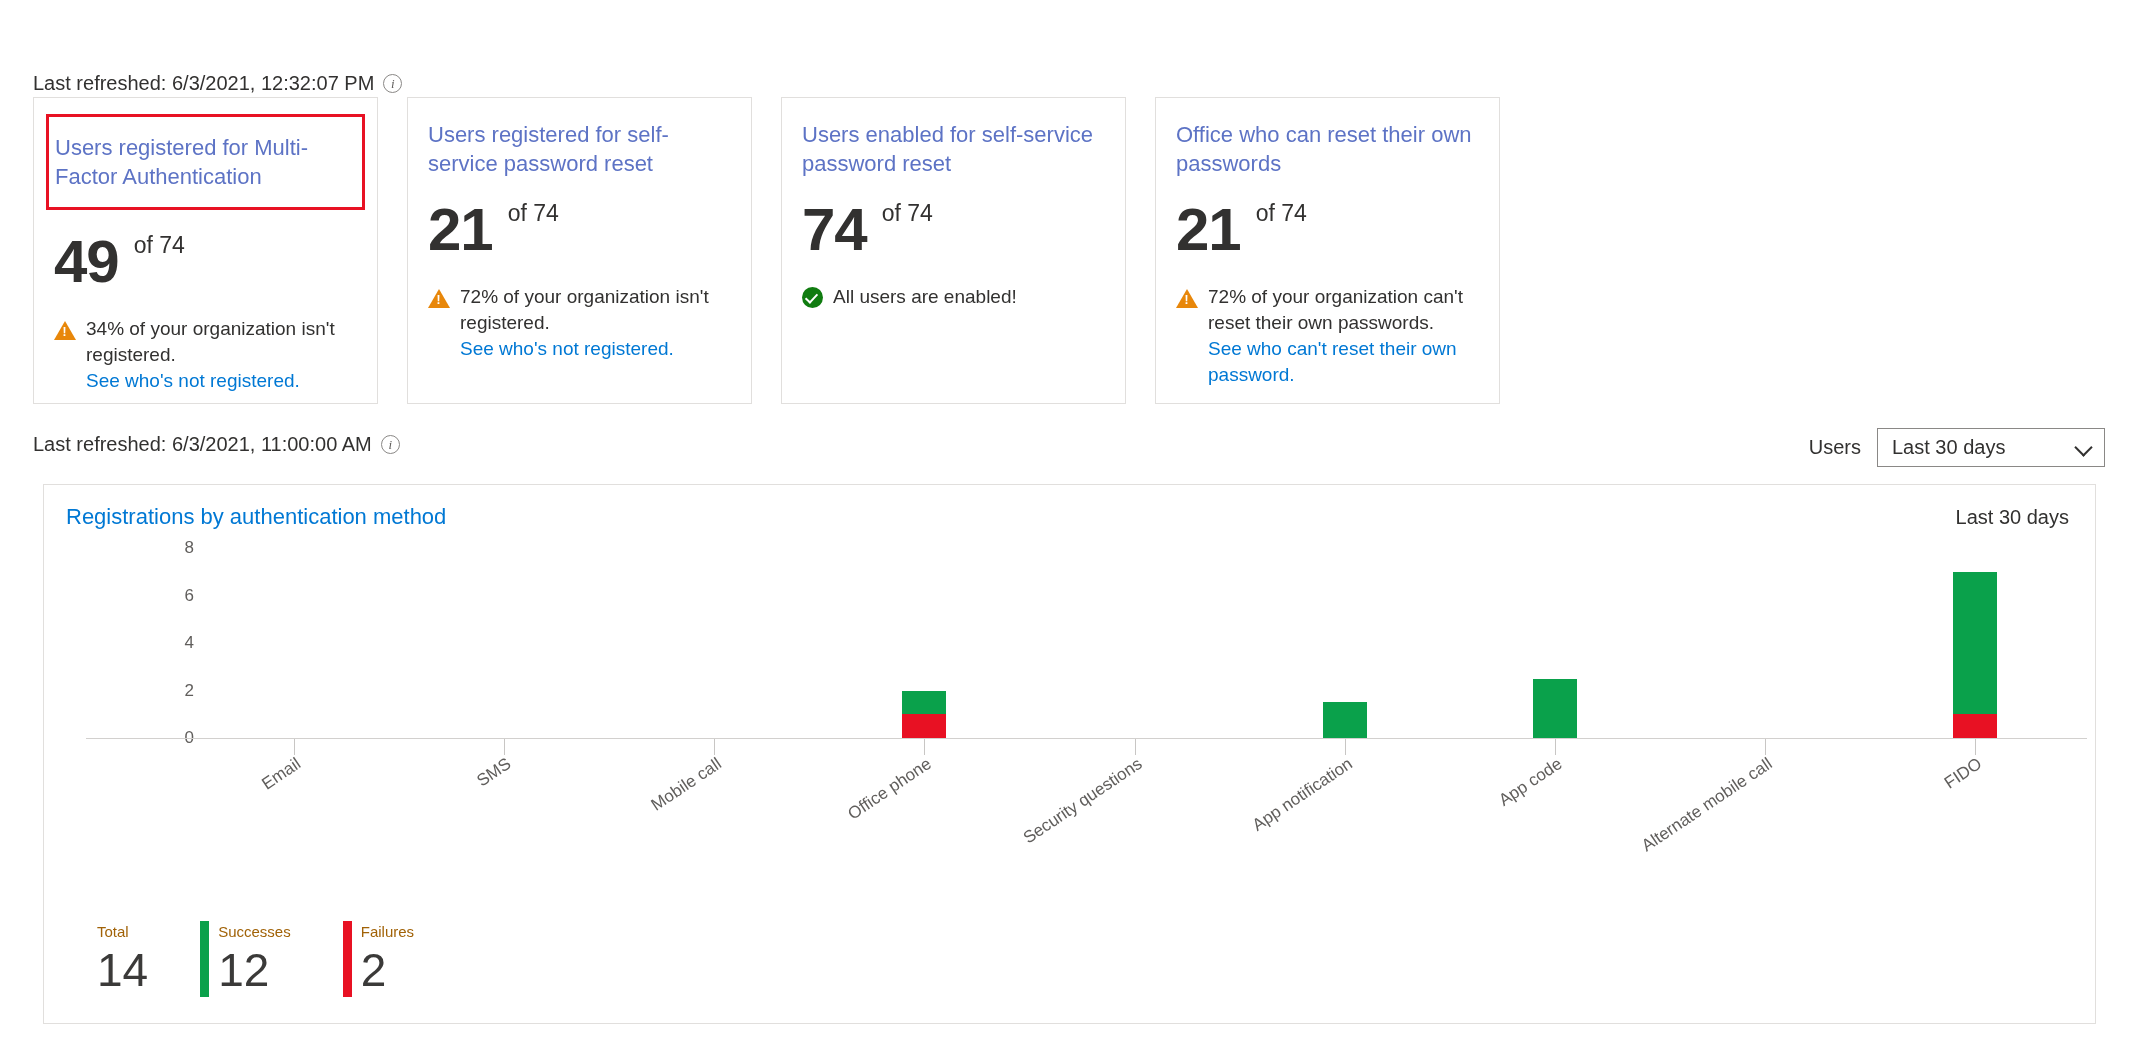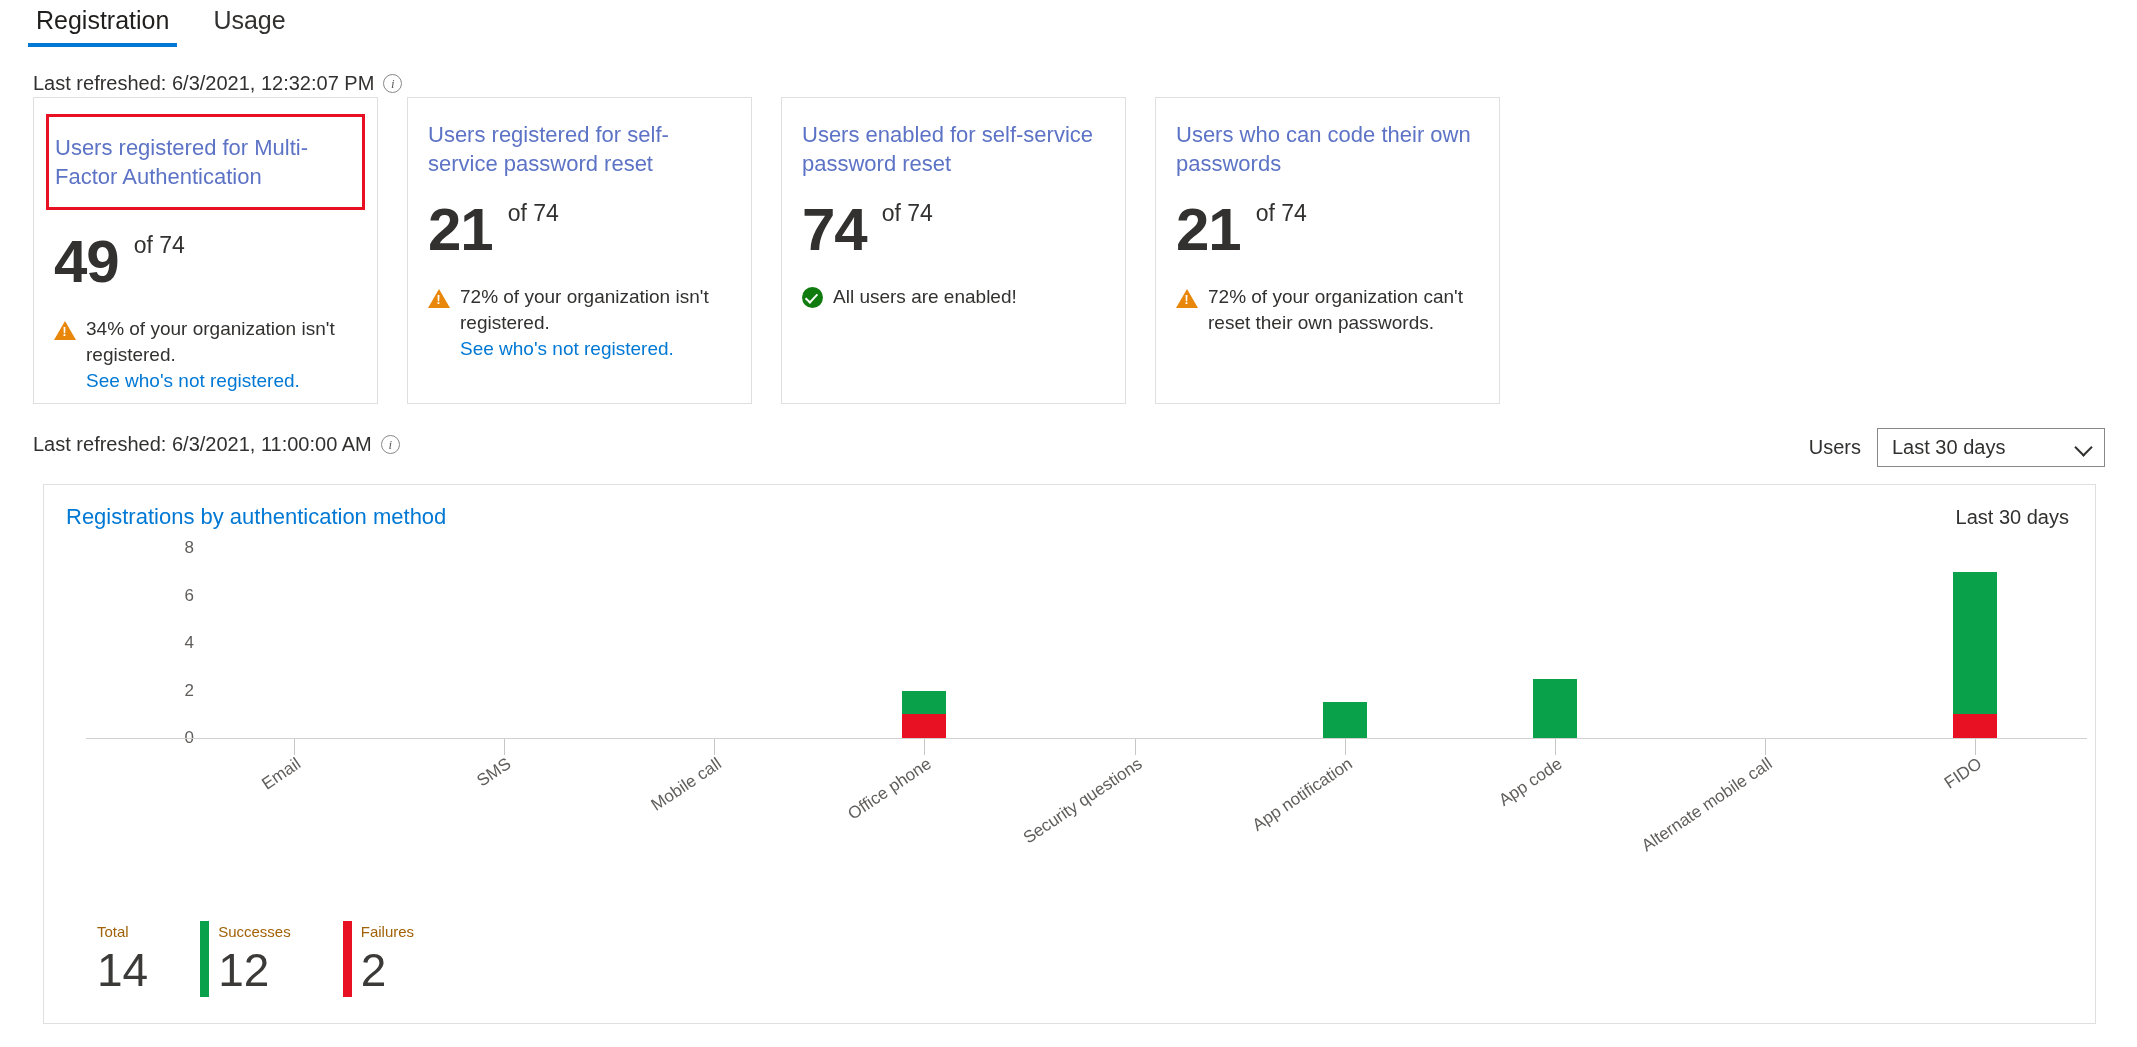--- a/index.html
+++ b/index.html
@@ -146,28 +146,20 @@
   .legend-swatch.red { background: #e81123; }
   .legend-txt { display: flex; flex-direction: column; }
   .legend-label { font-size: 15px; color: #a16207; line-height: 22px; }
   .legend-value { font-size: 46px; color: #3b3a39; line-height: 54px; }
 </style>
 </head>
 <body>
 
 <div class="page">
 
-  <div class="tabbar">
-    <div class="tab active">
-      <span>Registration</span>
-    </div>
-    <div class="tab">
-      <span>Usage</span>
-    </div>
-  </div>
 
   <div class="refresh-line" id="refresh1">
     <span>Last refreshed: 6/3/2021, 12:32:07 PM</span>
     <span class="info-icon">i</span>
   </div>
 
   <div class="cards">
 
     <div class="card highlighted">
       <div class="card-title-wrap">
@@ -216,31 +208,32 @@
       <div class="card-status">
         <span class="ok-icon"></span>
         <div class="status-text">
           <span>All users are enabled!</span>
         </div>
       </div>
     </div>
 
     <div class="card">
       <div class="card-title-wrap">
-        <div class="card-title">Users who can code their own passwords</div>
+        <div class="card-title">Office who can reset their own passwords</div>
       </div>
       <div class="card-number-row">
         <span class="card-number">21</span>
         <span class="card-of">of 74</span>
       </div>
       <div class="card-status">
         <span class="warn-icon"></span>
         <div class="status-text">
           <span>72% of your organization can't reset their own passwords.</span>
           <br>
+          <span class="status-link">See who can't reset their own password.</span>
         </div>
       </div>
     </div>
 
   </div>
 
   <div class="refresh-line" id="refresh2">
     <span>Last refreshed: 6/3/2021, 11:00:00 AM</span>
     <span class="info-icon">i</span>
   </div>

